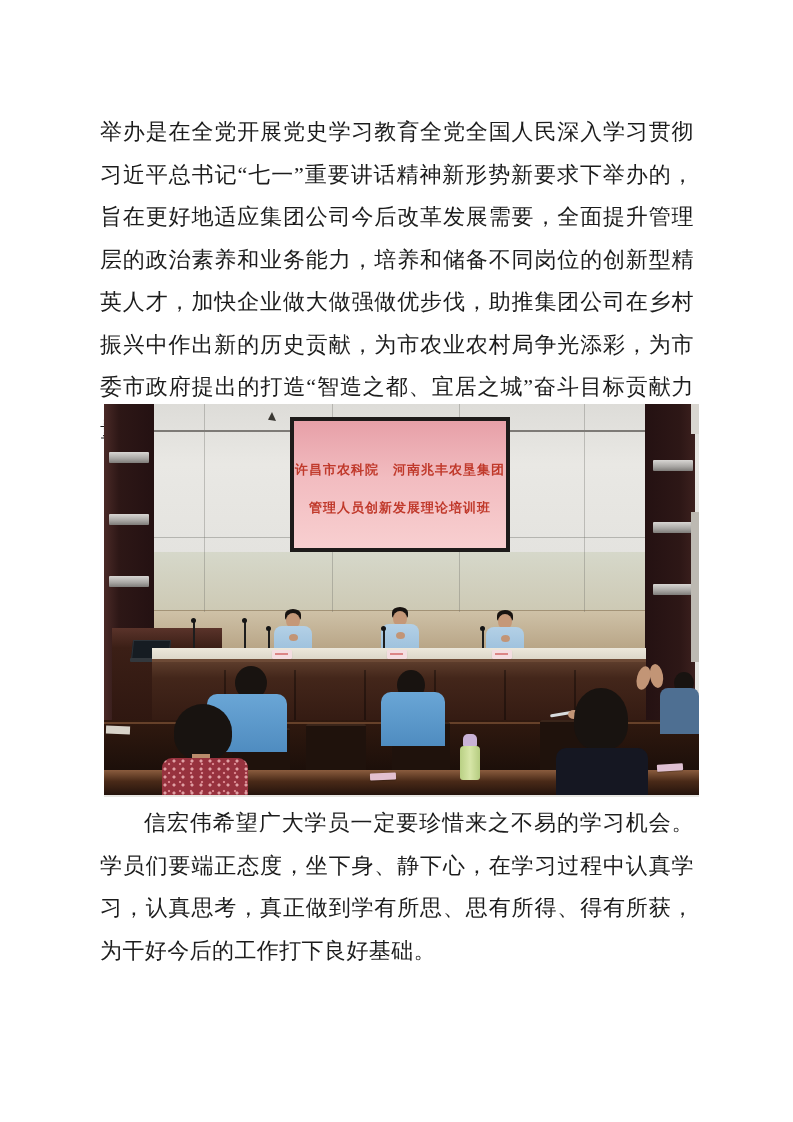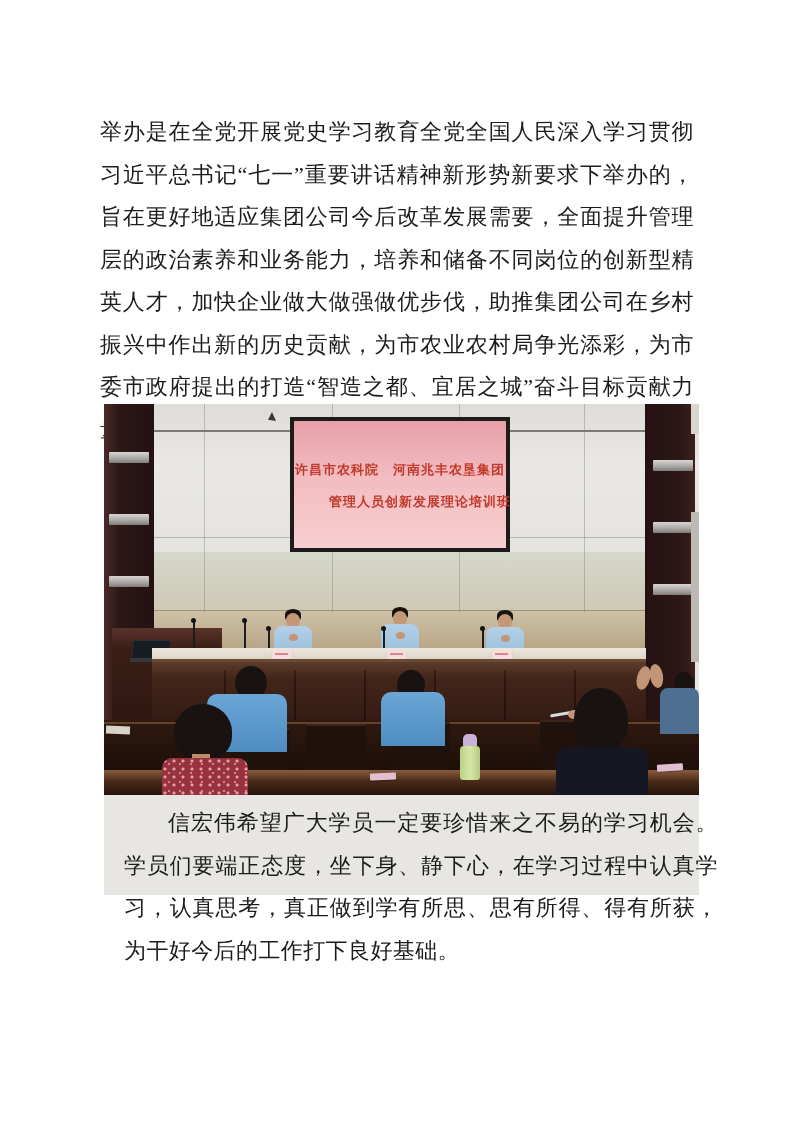--- a/index.html
+++ b/index.html
@@ -1,23 +1,23 @@
 <!DOCTYPE html>
 <html><head>
 <meta charset="utf-8">
 <style>
   html,body{margin:0;padding:0;background:#fff;}
   .page{position:relative;width:793px;height:1122px;background:#ffffff;overflow:hidden;
         font-family:"Liberation Serif","DejaVu Serif",serif;color:#1c1c1c;}
   .para{position:absolute;left:100px;width:594px;font-size:22px;line-height:42.5px;
         text-align:justify;text-justify:inter-character;letter-spacing:0.4px;}
-  .indent{text-indent:44px;margin-left:24px;}
+  .indent{text-indent:44px;}
   .ab{position:absolute;}
   
-  .photo{position:absolute;left:104px;top:404px;width:595px;height:491px;overflow:hidden;
+  .photo{position:absolute;left:104px;top:404px;width:595px;height:393px;overflow:hidden;
          background:#e7e6e2;}
   .wallTop{left:0;top:0;width:595px;height:150px;
            background:linear-gradient(180deg,#dddcd8 0%,#e9e8e4 40%,#e4e3df 100%);}
   .wallMid{left:0;top:148px;width:595px;height:60px;
            background:linear-gradient(180deg,#d6d8ca 0%,#cdc9b4 100%);}
   .wallTan{left:0;top:206px;width:595px;height:50px;
            background:linear-gradient(180deg,#cfc2a8 0%,#b29d7d 100%);}
   .seamV{width:1px;background:rgba(110,110,104,.35);}
   .seamH{height:1px;background:rgba(110,110,104,.4);}
   .rail{left:0;top:26px;width:595px;height:2px;background:#7d7a76;}
@@ -88,21 +88,21 @@
     <div class="ab seamV" style="left:228px;top:147px;height:61px;"></div>
     <div class="ab seamV" style="left:355px;top:147px;height:61px;"></div>
     <div class="ab seamV" style="left:480px;top:0;height:208px;"></div>
     <div class="ab seamH" style="left:0;top:206px;width:595px;background:rgba(120,100,70,.5);"></div>
     <div class="ab rail"></div>
     <div class="ab speck"></div>
 
     <div class="ab screen">
       <div class="ab screenIn">
         <div class="ab scrTxt" style="top:40px;">许昌市农科院　河南兆丰农垦集团</div>
-        <div class="ab scrTxt" style="top:72px;padding-left:20px;">管理人员创新发展理论培训班</div>
+        <div class="ab scrTxt" style="top:78px;">管理人员创新发展理论培训班</div>
       </div>
     </div>
 
     <div class="ab pillar" style="left:0;"></div>
     <div class="ab slat" style="left:5px;top:48px;"></div>
     <div class="ab slat" style="left:5px;top:110px;"></div>
     <div class="ab slat" style="left:5px;top:172px;"></div>
     <div class="ab pillar pillarR" style="left:541px;"></div>
     <div class="ab slat" style="left:549px;top:56px;"></div>
     <div class="ab slat" style="left:549px;top:118px;"></div>

